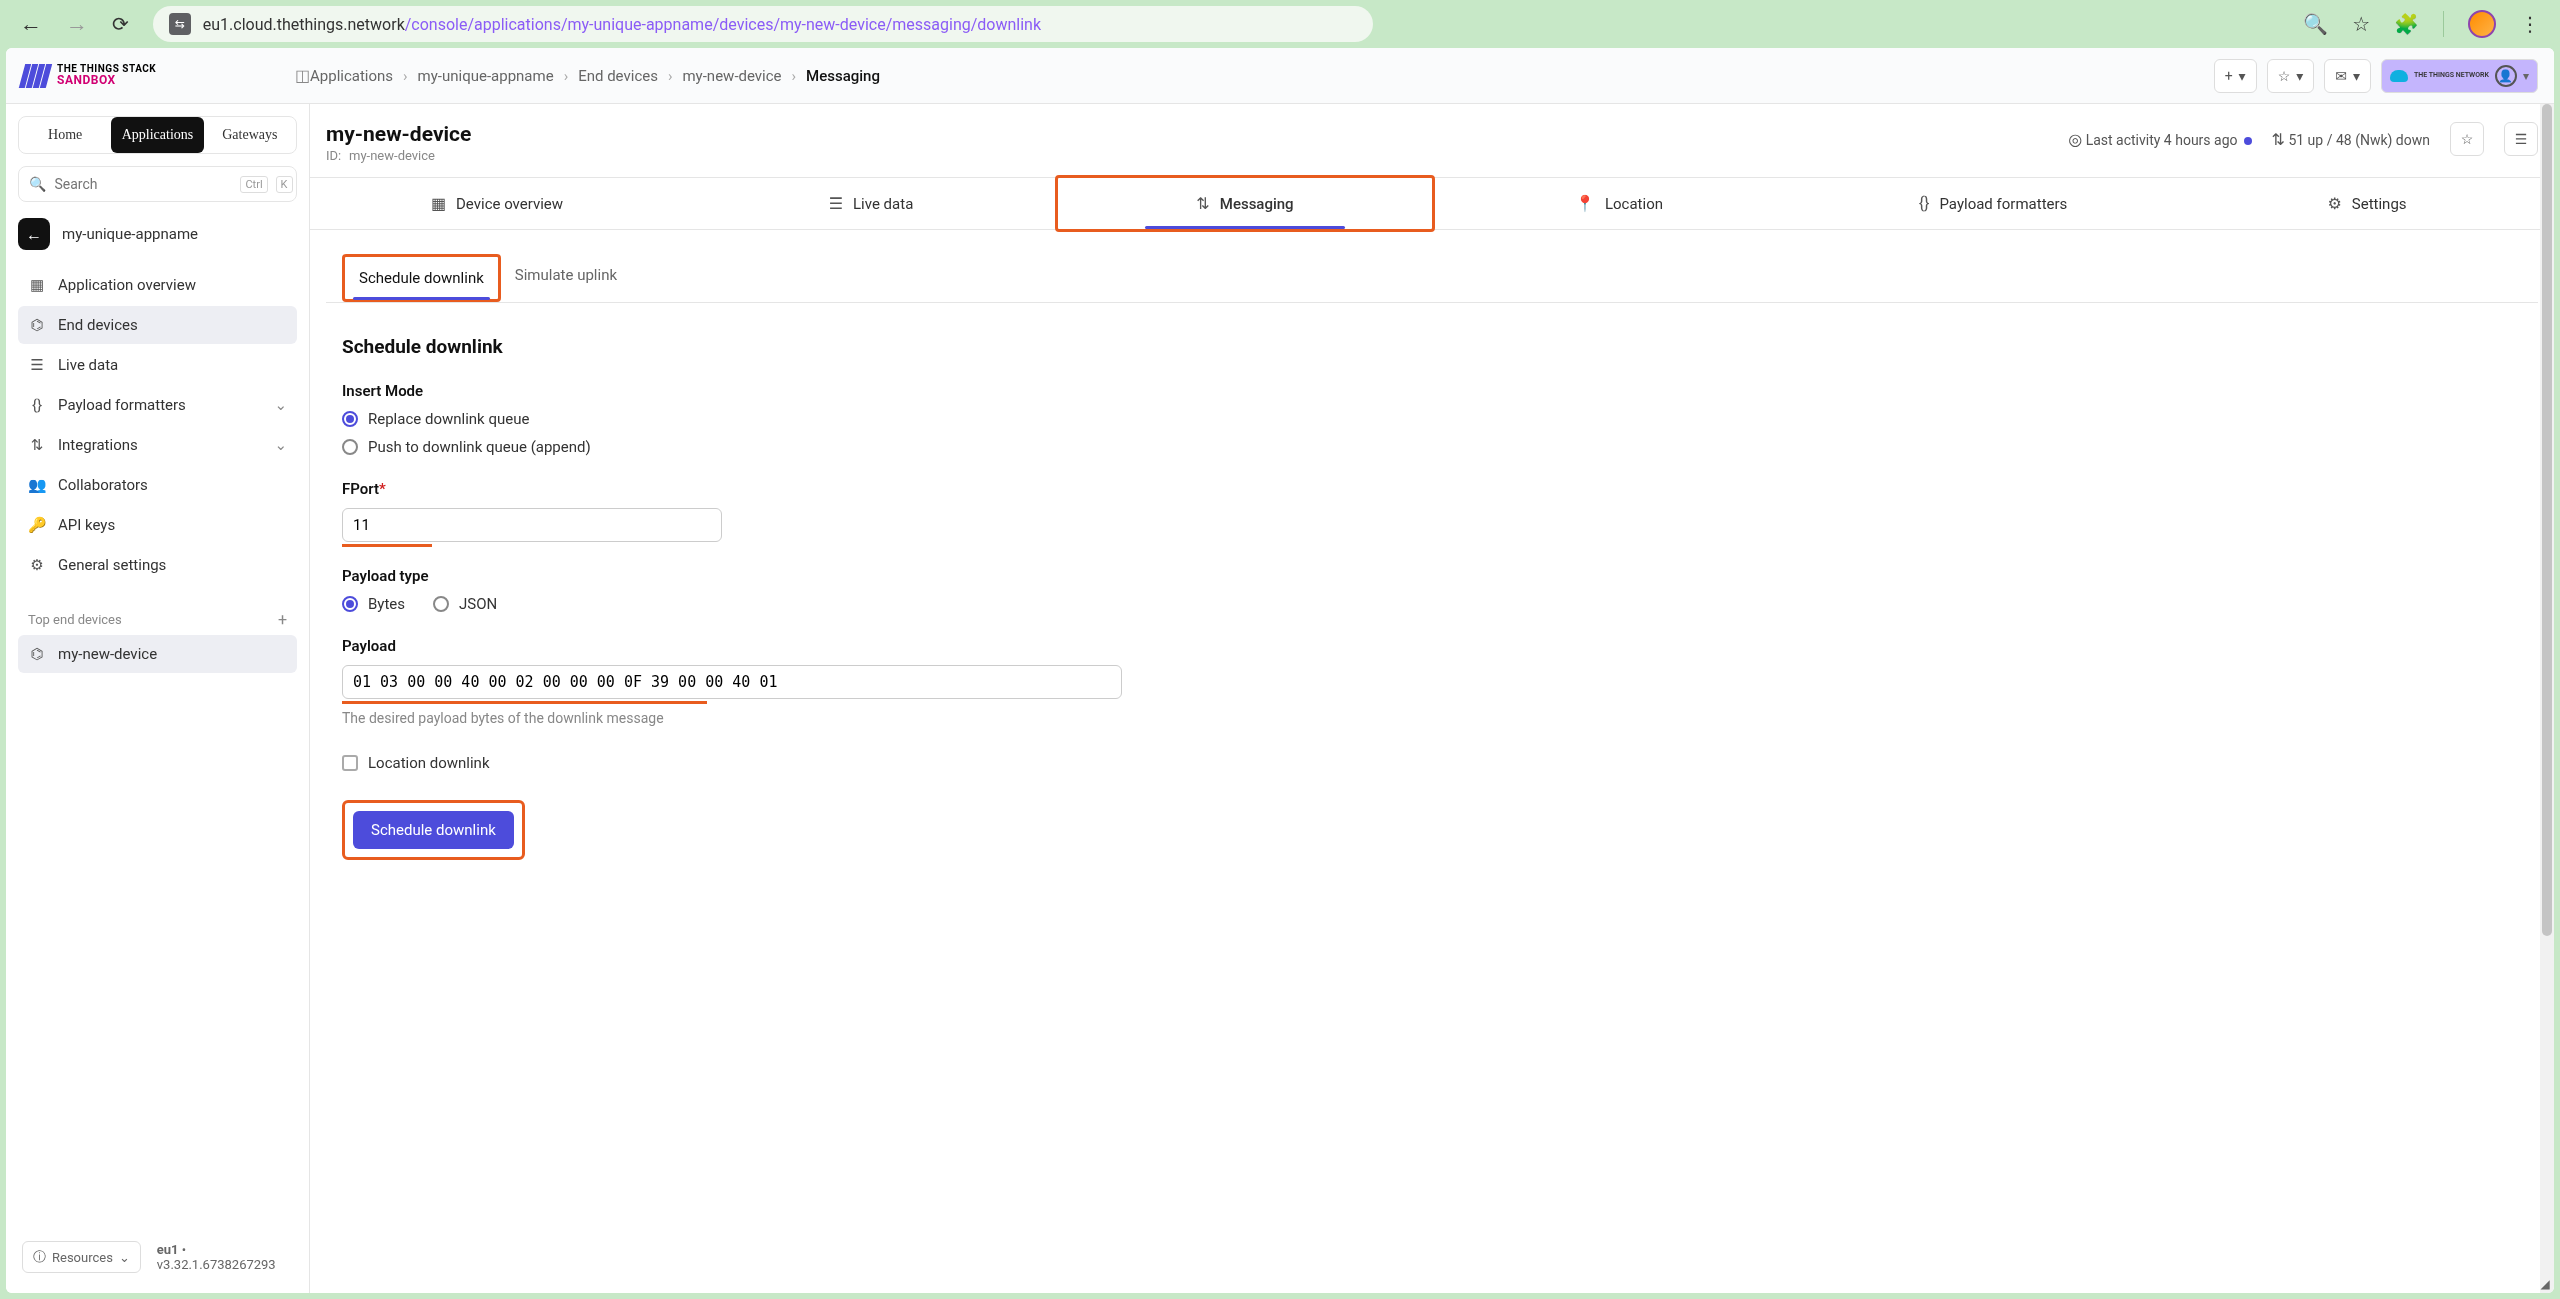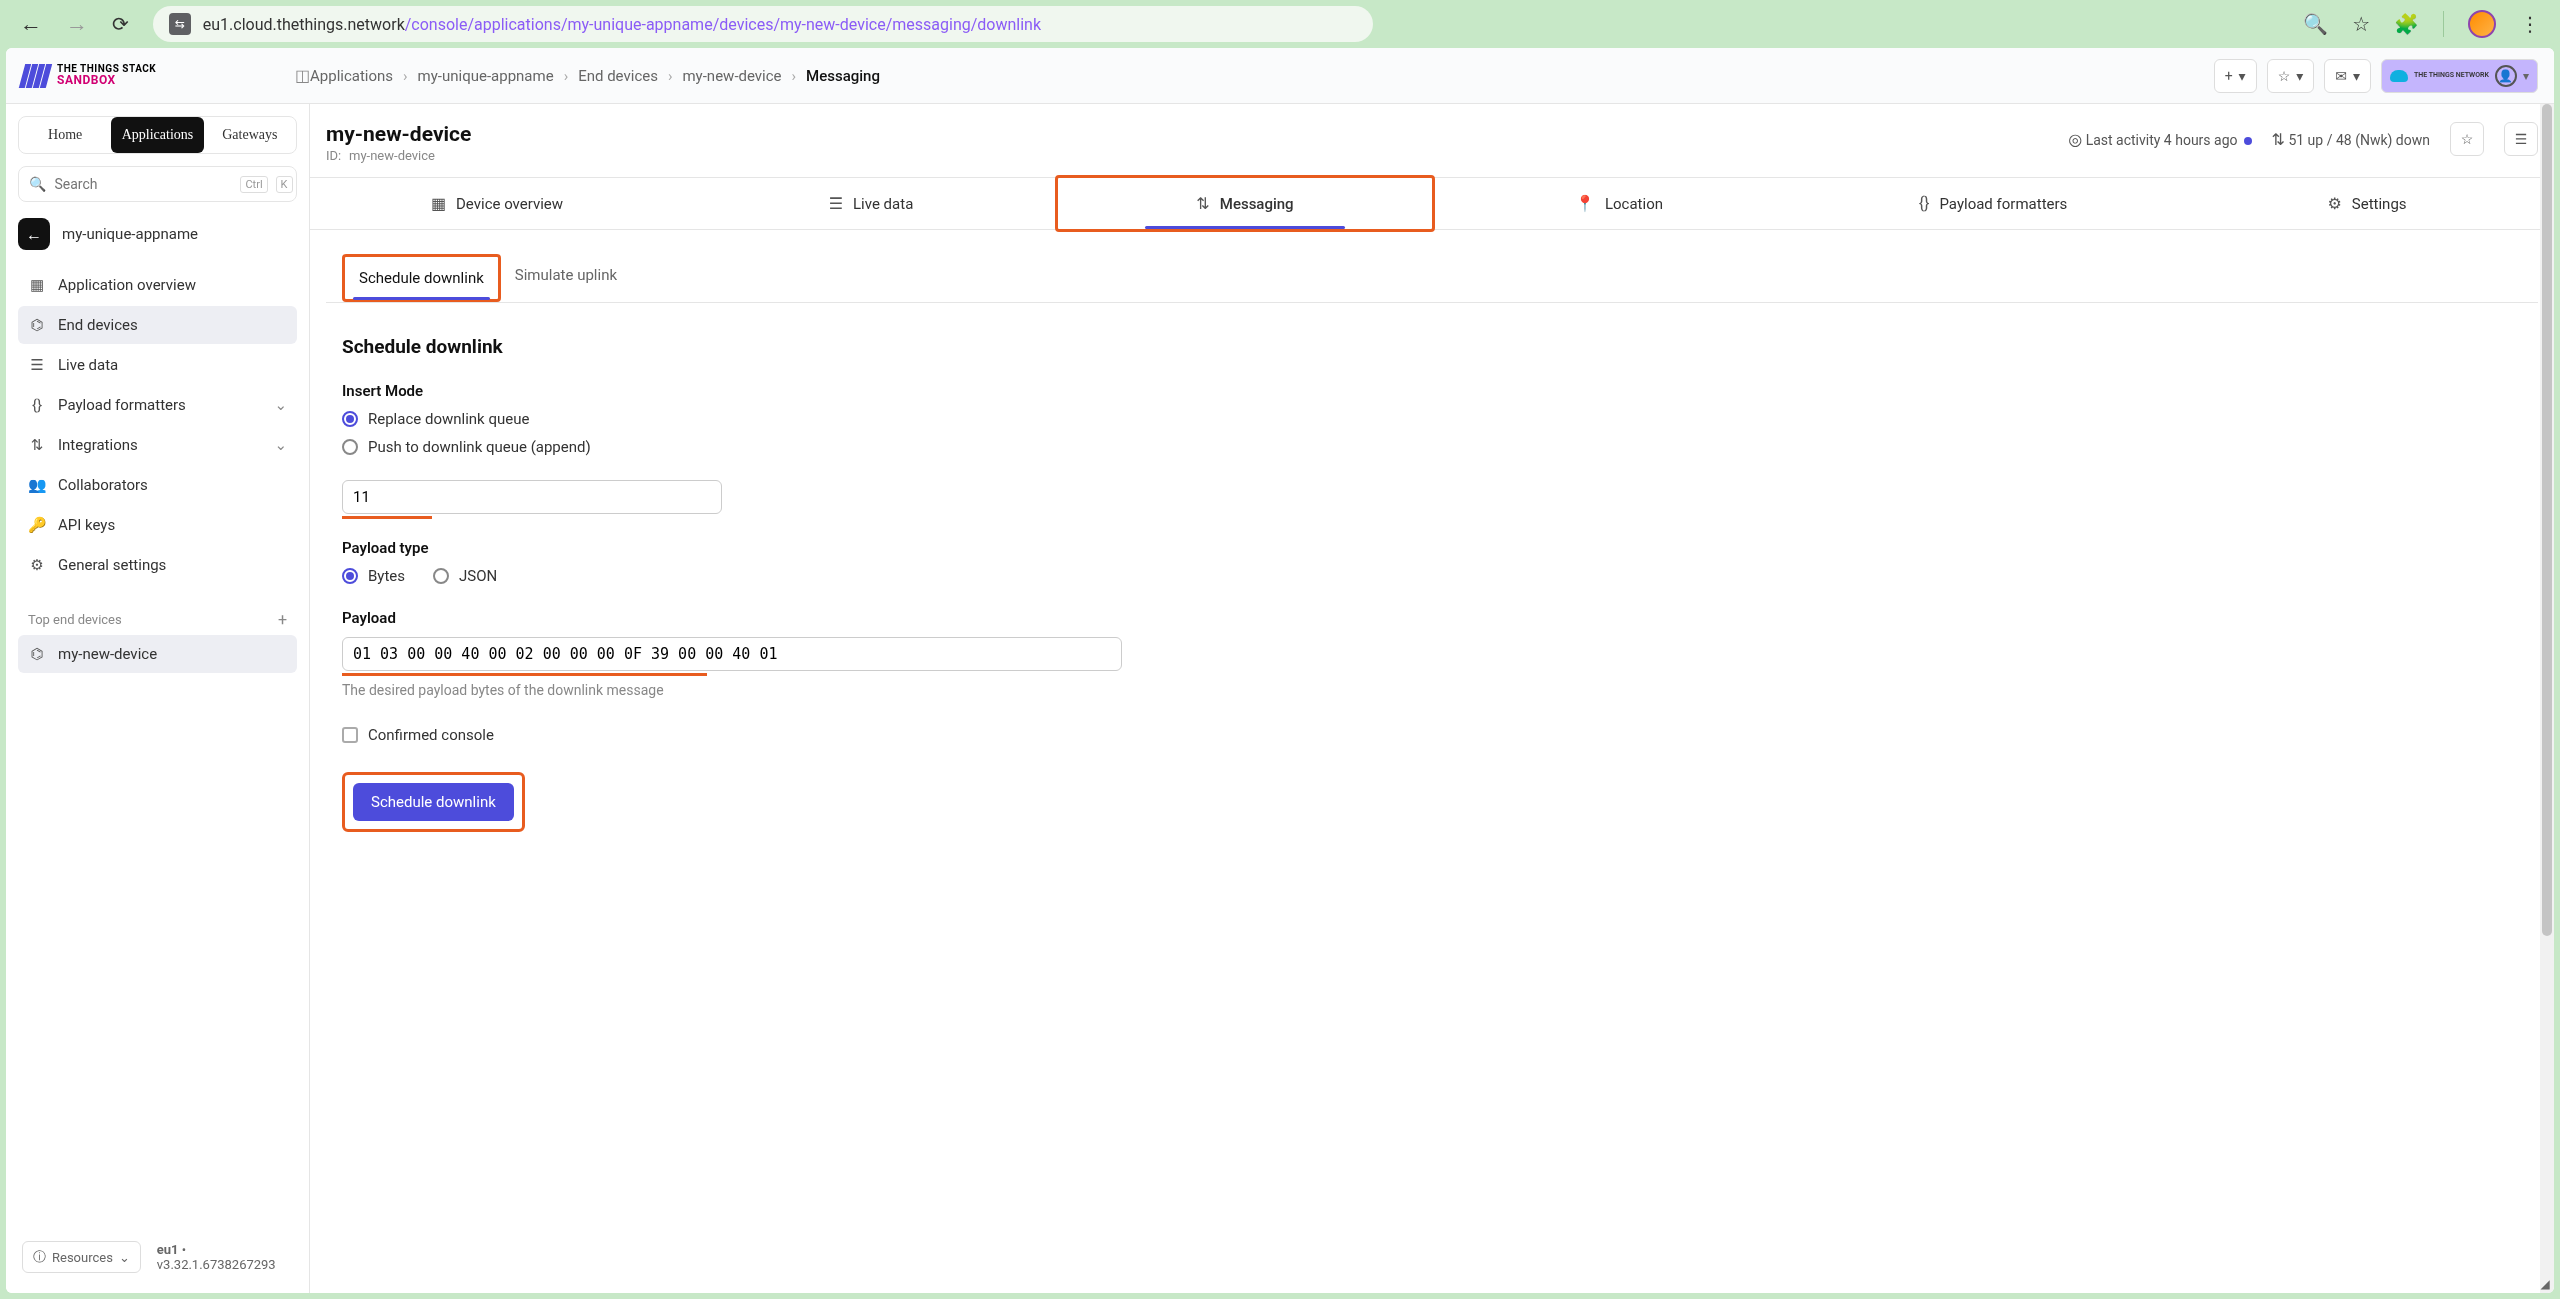--- a/index.html
+++ b/index.html
@@ -325,20 +325,21 @@
           <div class="radio-row">
             <span class="radio checked"></span>
             <span class="radio-label">Replace downlink queue</span>
           </div>
           <div class="radio-row">
             <span class="radio"></span>
             <span class="radio-label">Push to downlink queue (append)</span>
           </div>
         </div>
 
+        <label class="form-label"><span>FPort</span><span class="req">*</span></label>
         <input class="text-input" value="11" style="">
         <div class="underline-orange"></div>
 
         <label class="form-label">Payload type</label>
         <div class="radio-inline">
           <div class="radio-row">
             <span class="radio checked"></span>
             <span class="radio-label">Bytes</span>
           </div>
           <div class="radio-row">
@@ -347,21 +348,21 @@
           </div>
         </div>
 
         <label class="form-label">Payload</label>
         <input class="text-input text-input-wide" value="01 03 00 00 40 00 02 00 00 00 0F 39 00 00 40 01" style="">
         <div class="underline-orange-wide"></div>
         <div class="helper-text">The desired payload bytes of the downlink message</div>
 
         <div class="checkbox-row">
           <span class="checkbox"></span>
-          <span class="radio-label">Confirmed console</span>
+          <span class="radio-label">Location downlink</span>
         </div>
 
         <div class="submit-wrap">
           <button class="submit-btn">Schedule downlink</button>
         </div>
       </div>
 
       <div class="scrollbar">
         <div class="scrollthumb"></div>
         <div class="scroll-corner">◢</div>

